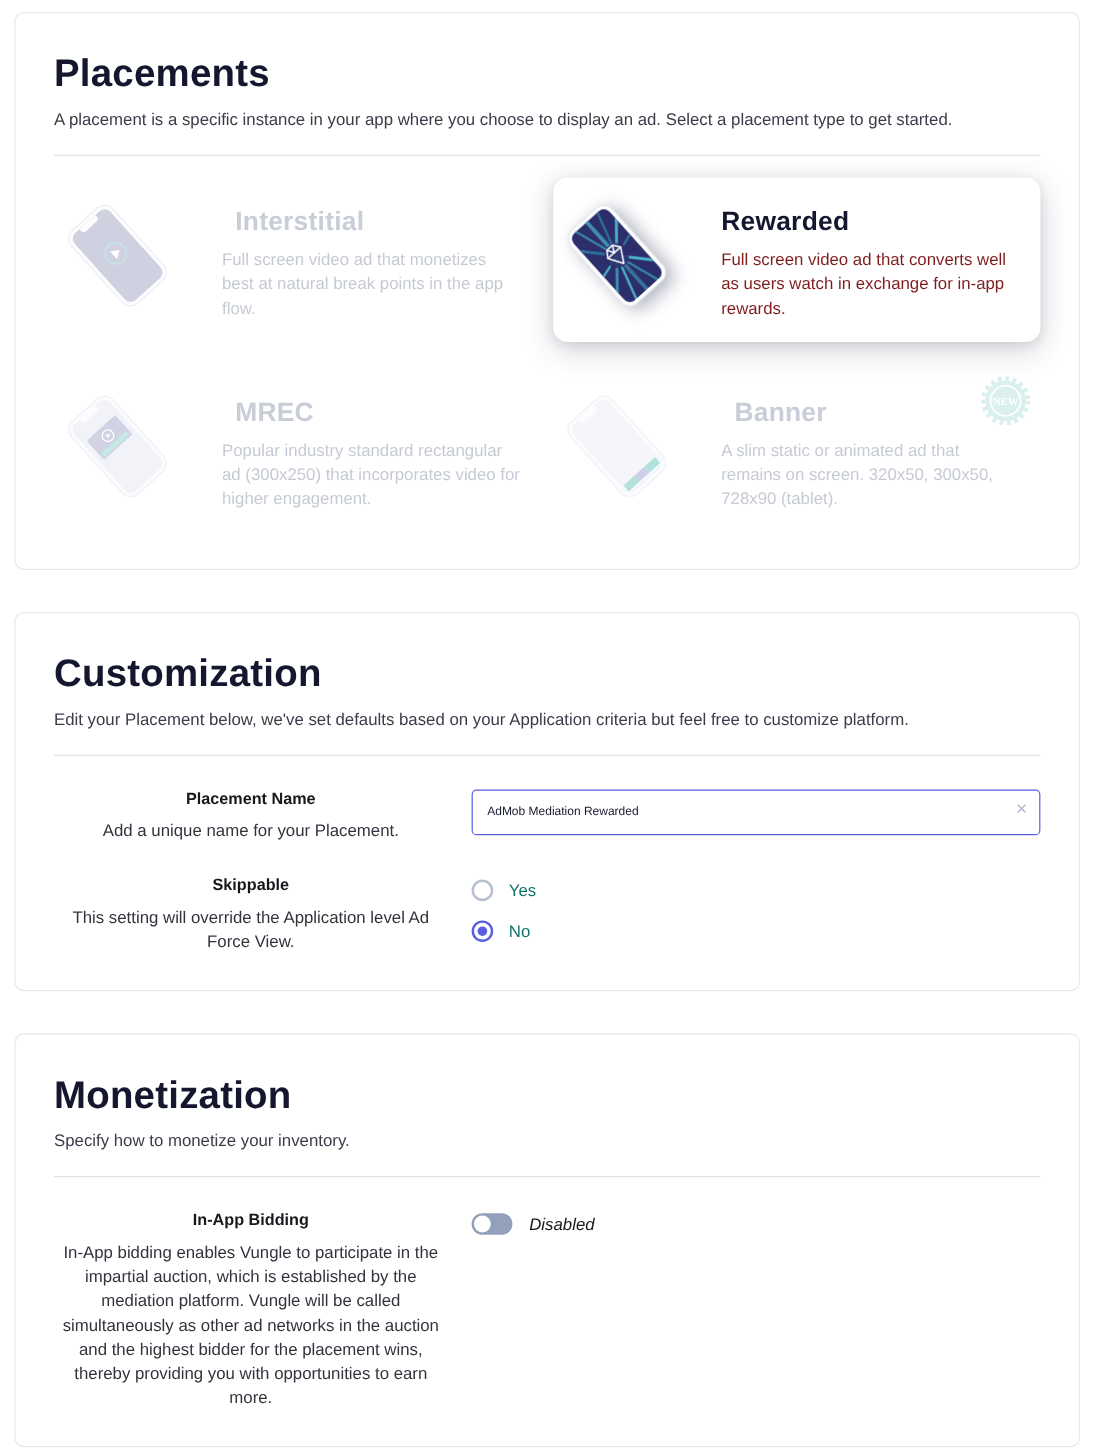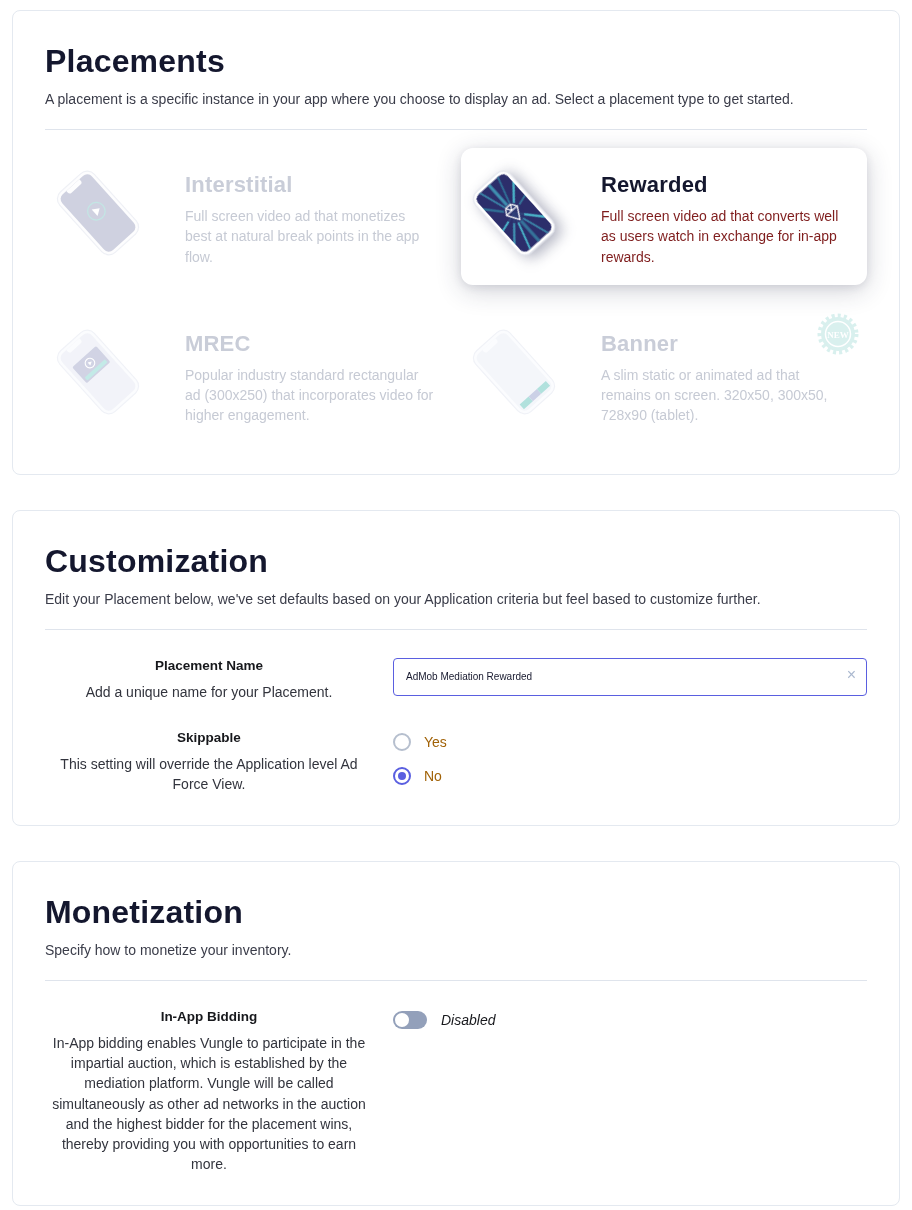--- a/index.html
+++ b/index.html
@@ -19,21 +19,21 @@
   .card-subtitle { font-size:14px; color:#3a3c49; margin-top:11px; }
   .divider { border:none; border-top:1px solid #dfe4ec; margin-top:22px; }
 
   
   .type-grid { display:grid; grid-template-columns:1fr 1fr; column-gap:10px; row-gap:22px; margin-top:18px; }
   .type-tile { display:flex; align-items:flex-start; gap:14px; padding:18px 16px; border-radius:12px; min-height:122px; position:relative; cursor:pointer; }
   .type-tile.selected { background:#fff; box-shadow:0 6px 26px rgba(35,40,70,.20), 0 2px 8px rgba(35,40,70,.10);justify-content:flex-end; }
   .tile-text { padding-top:6px; max-width:258px; }
   .tile-title { font-size:22px; font-weight:800; letter-spacing:.2px; }
   .tile-desc { font-size:14px; line-height:1.45; margin-top:8px; }
-  .muted .tile-title { color:#c9cdd8; }
+  .muted .tile-title { color:#c9cdd8;margin-left:11px; }
   .muted .tile-desc { color:#c6cad4; }
   .selected .tile-title { color:#14172e; }
   .selected .tile-desc { color:#7f1d1d; }
 
   .phone-wrap { flex:0 0 110px; width:110px; height:96px; position:relative; }
   svg.phone { position:absolute; left:13px; top:3px; width:48px; height:88px; transform:rotate(-42deg); transform-origin:50% 50%; overflow:visible; }
   .muted svg.phone { opacity:.85; }
   .selected svg.phone { filter:drop-shadow(3px 6px 7px rgba(35,40,80,.35)); }
 
   .new-badge { position:absolute; top:4px; right:6px; width:46px; height:46px; opacity:.75; }
@@ -51,21 +51,21 @@
     padding:0 34px 0 12px; font-size:10px; color:#17192e; outline:none;
     font-family:"Liberation Sans","DejaVu Sans",sans-serif;
   }
   .clear-icon { position:absolute; right:11px; top:9px; font-size:16px; color:#aab8cf; cursor:pointer; line-height:1; }
 
   .radio-group { display:flex; flex-direction:column; gap:16px; padding-top:3px; }
   .radio-row { display:flex; align-items:center; gap:13px; cursor:pointer; }
   .radio-dot { width:18px; height:18px; border-radius:50%; border:2px solid #b6bfce; background:#fff; position:relative; flex:0 0 18px; }
   .radio-row.checked .radio-dot { border-color:#5a5fe0; }
   .radio-row.checked .radio-dot::after { content:""; position:absolute; left:3px; top:3px; width:8px; height:8px; border-radius:50%; background:#5a5fe0; }
-  .radio-label { font-size:14px; color:#a16207; }
+  .radio-label { font-size:14px; color:#0f766e; }
 
   .toggle-row { display:flex; align-items:center; gap:14px; padding-top:2px;font-style:italic; }
   .toggle { width:34px; height:18px; border-radius:9px; background:#93a0ba; position:relative; cursor:pointer; }
   .toggle-knob { position:absolute; left:2px; top:2px; width:14px; height:14px; border-radius:50%; background:#fff; }
   .toggle-state { font-size:14px; color:#17181c; }
 
   
   .footer-actions { display:flex; justify-content:center; gap:12px; padding:21px 0 13px; }
   .btn { height:42px; border-radius:21px; font-size:15px; cursor:pointer; font-family:"Liberation Sans","DejaVu Sans",sans-serif; }
   .btn-back { width:97px; background:#fff; border:1px solid #595f6b; color:#2e323d; }
@@ -175,21 +175,21 @@
           <circle cx="23" cy="23" r="12.5" fill="none" stroke="#ffffff" stroke-width="1.5"></circle>
           <text x="23" y="26.5" text-anchor="middle" font-size="9" font-weight="bold" fill="#ffffff" font-family="Liberation Serif, DejaVu Serif, serif">NEW</text>
         </svg>
       </div>
 
     </div>
   </section>
 
   <section class="card">
     <h1 class="card-title">Customization</h1>
-    <p class="card-subtitle">Edit your Placement below, we've set defaults based on your Application criteria but feel based to customize further.</p>
+    <p class="card-subtitle">Edit your Placement below, we've set defaults based on your Application criteria but feel free to customize platform.</p>
     <hr class="divider">
 
     <div class="form-row">
       <div class="form-label-col">
         <div class="field-label">Placement Name</div>
         <div class="field-desc">Add a unique name for your Placement.</div>
       </div>
       <div class="form-control-col">
         <div class="input-wrap">
           <input type="text" class="text-input" value="AdMob Mediation Rewarded" style="">

